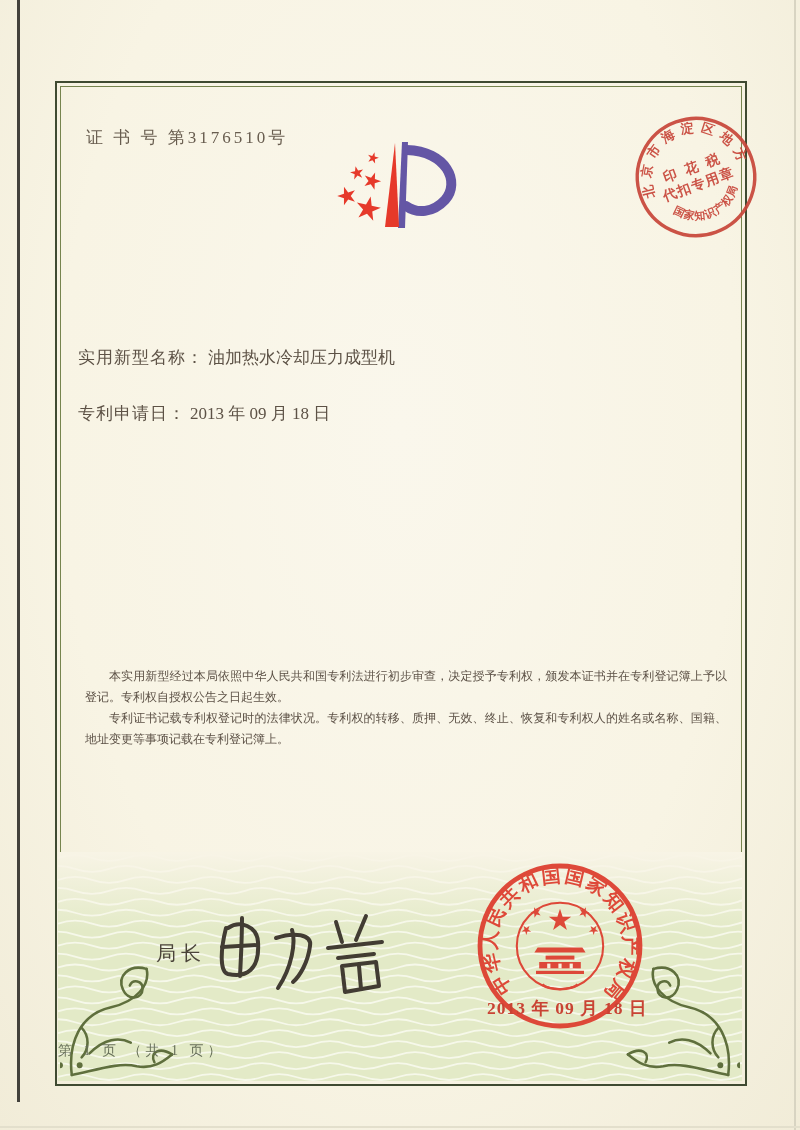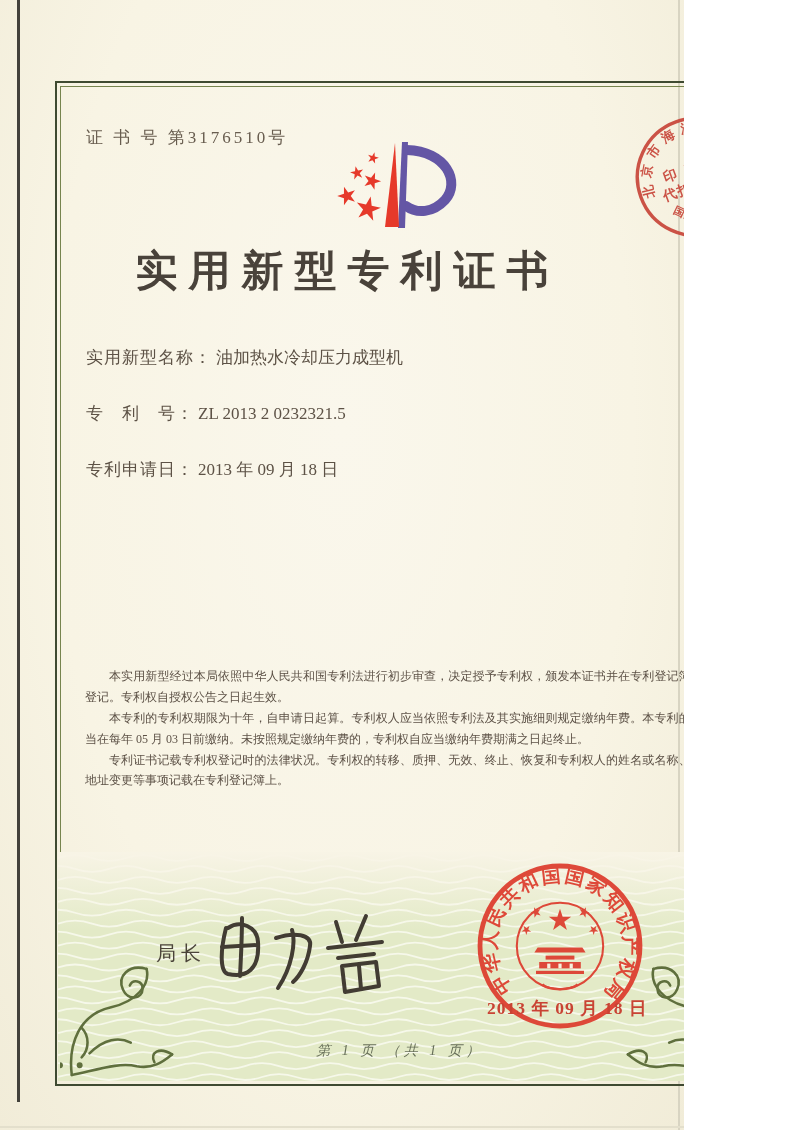--- a/index.html
+++ b/index.html
@@ -1,35 +1,35 @@
 <!DOCTYPE html>
 <html><head>
 <meta charset="utf-8">
 <style>
   html,body{margin:0;padding:0;}
   .page{
-    position:relative; width:684px; height:1130px; overflow:hidden;
+    position:relative; width:800px; height:1130px; overflow:hidden;
     background:radial-gradient(ellipse at 50% 38%, #faf7ec 0%, #f8f4e4 60%, #f1ecd8 100%);
     font-family:"Liberation Serif","DejaVu Serif",serif; color:#55493e;
   }
   .scan-edge{position:absolute;left:17px;top:0;width:3px;height:1102px;background:#23221e;opacity:.85;}
   .scan-edge-r{position:absolute;right:4px;top:0;width:2px;height:1130px;background:#d8d4c2;}
   .scan-edge-b{position:absolute;left:0;bottom:2px;width:800px;height:2px;background:#e3dfcc;}
 
   .frame-outer{position:absolute;left:55px;top:81px;width:688px;height:1001px;border:2px solid #3f4a31;}
   .frame-inner{position:absolute;left:3px;top:3px;right:3px;bottom:3px;border:1px solid #76844e;}
 
   .cert-no{position:absolute;left:86px;top:126px;font-size:17px;letter-spacing:3px;color:#685d4f;}
 
   .logo{position:absolute;left:330px;top:138px;}
 
   .title{position:absolute;left:0;right:0;top:243px;text-align:center;
     font-size:42px;font-weight:600;letter-spacing:11px;padding-left:11px;color:#49423a;}
 
-  .fields{position:absolute;left:86px;top:346px;width:630px;}
+  .fields{position:absolute;left:78px;top:346px;width:630px;}
   .field-row{height:56px;font-size:17px;color:#5d5246;white-space:nowrap;}
   .field-row .lab{letter-spacing:1px;}
   .field-row .val{margin-left:4px;}
 
   .paras{position:absolute;left:85px;top:666px;width:642px;font-size:12px;
     line-height:1.74;color:#5c5146;text-align:justify;}
   .paras p{margin:0;text-indent:2em;}
 
   .green-band{position:absolute;left:58px;top:852px;width:684px;height:229px;}
   .green-band svg.waves{position:absolute;left:0;top:0;width:100%;height:100%;}
@@ -40,22 +40,22 @@
   .flourish.fl-left{left:2px;}
   .flourish.fl-right{right:2px;transform:scaleX(-1);}
 
   .chief{position:absolute;left:156px;top:940px;font-size:20px;letter-spacing:5px;color:#4b443a;}
   .signature{position:absolute;left:196px;top:892px;}
 
   .grant-seal{position:absolute;left:472px;top:858px;opacity:.92;}
   .grant-date{position:absolute;left:487px;top:996px;font-size:17.5px;letter-spacing:1px;
     color:#c94334;font-weight:600;}
 
-  .footer{position:absolute;left:58px;top:1042px;width:684px;text-align:center;
-    font-size:14px;letter-spacing:4px;color:#68705a;font-style:italic;}
+  .footer{position:absolute;left:58px;top:1042px;width:684px;
+    font-size:14px;letter-spacing:4px;color:#68705a;}
 
   .tax-stamp{position:absolute;left:621px;top:102px;opacity:.93;}
 </style>
 </head>
 <body>
 
 <div class="page">
 
   
   <svg width="0" height="0" aria-hidden="true">
@@ -94,39 +94,34 @@
     <polygon points="72,4 78,4 75,90 68,90" fill="#6456a5"></polygon>
     <polygon points="65,5 55,89 69,89" fill="#e6392a"></polygon>
     <use href="#star" fill="#e6392a" transform="translate(43,20) scale(0.42) rotate(15)"></use>
     <use href="#star" fill="#e6392a" transform="translate(27,35) scale(0.5) rotate(-12)"></use>
     <use href="#star" fill="#e6392a" transform="translate(42,43) scale(0.65) rotate(20)"></use>
     <use href="#star" fill="#e6392a" transform="translate(17,58) scale(0.7) rotate(-18)"></use>
     <use href="#star" fill="#e6392a" transform="translate(38,71) scale(0.92) rotate(12)"></use>
   </svg>
 
   
-  <div class="title">实用新型专利证书</div>
 
   
   <div class="fields">
     <div class="field-row">
       <span class="lab">实用新型名称：</span><span class="val">油加热水冷却压力成型机</span>
     </div>
     <div class="field-row">
-      <span class="lab">专　利　号：</span><span class="val">ZL 2013 2 0232321.5</span>
-    </div>
-    <div class="field-row">
       <span class="lab">专利申请日：</span><span class="val">2013 年 09 月 18 日</span>
     </div>
   </div>
 
   
   <div class="paras">
     <p>本实用新型经过本局依照中华人民共和国专利法进行初步审查，决定授予专利权，颁发本证书并在专利登记簿上予以登记。专利权自授权公告之日起生效。</p>
-    <p>本专利的专利权期限为十年，自申请日起算。专利权人应当依照专利法及其实施细则规定缴纳年费。本专利的年费应当在每年 05 月 03 日前缴纳。未按照规定缴纳年费的，专利权自应当缴纳年费期满之日起终止。</p>
     <p>专利证书记载专利权登记时的法律状况。专利权的转移、质押、无效、终止、恢复和专利权人的姓名或名称、国籍、地址变更等事项记载在专利登记簿上。</p>
   </div>
 
   
   <div class="green-band">
     <svg class="waves" viewBox="0 0 684 230" preserveAspectRatio="none">
       <rect x="0" y="0" width="684" height="230" fill="#e3eac7"></rect>
       <g stroke="#f6f8ea" stroke-width="1.8" fill="none">
         <use href="#wv" y="0"></use>
           <use href="#wv" y="11" x="-17"></use>

